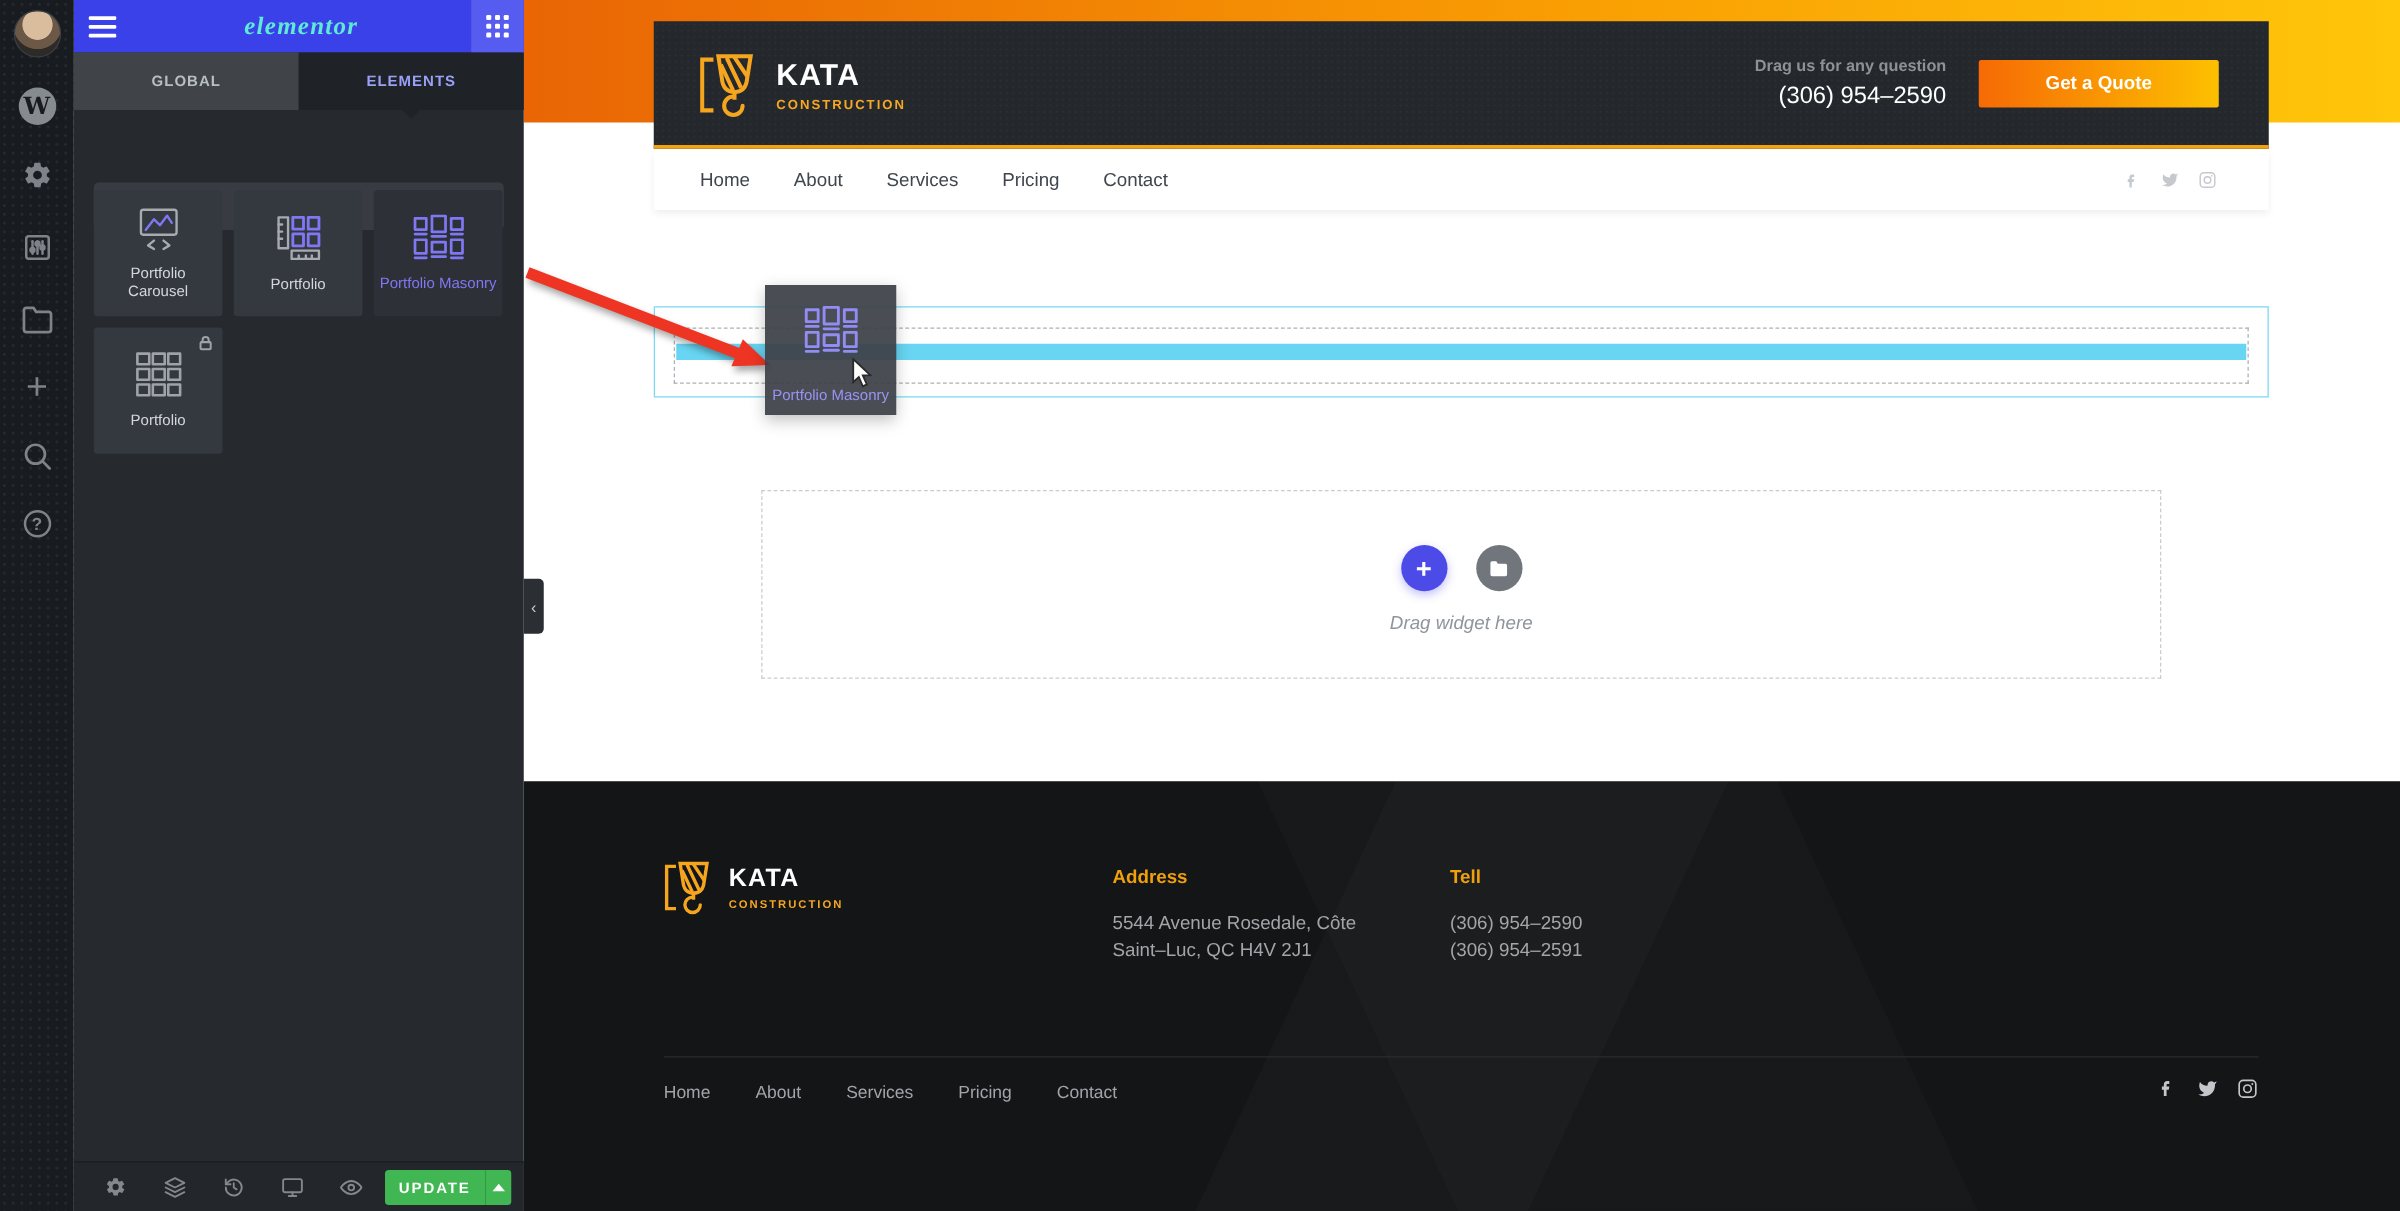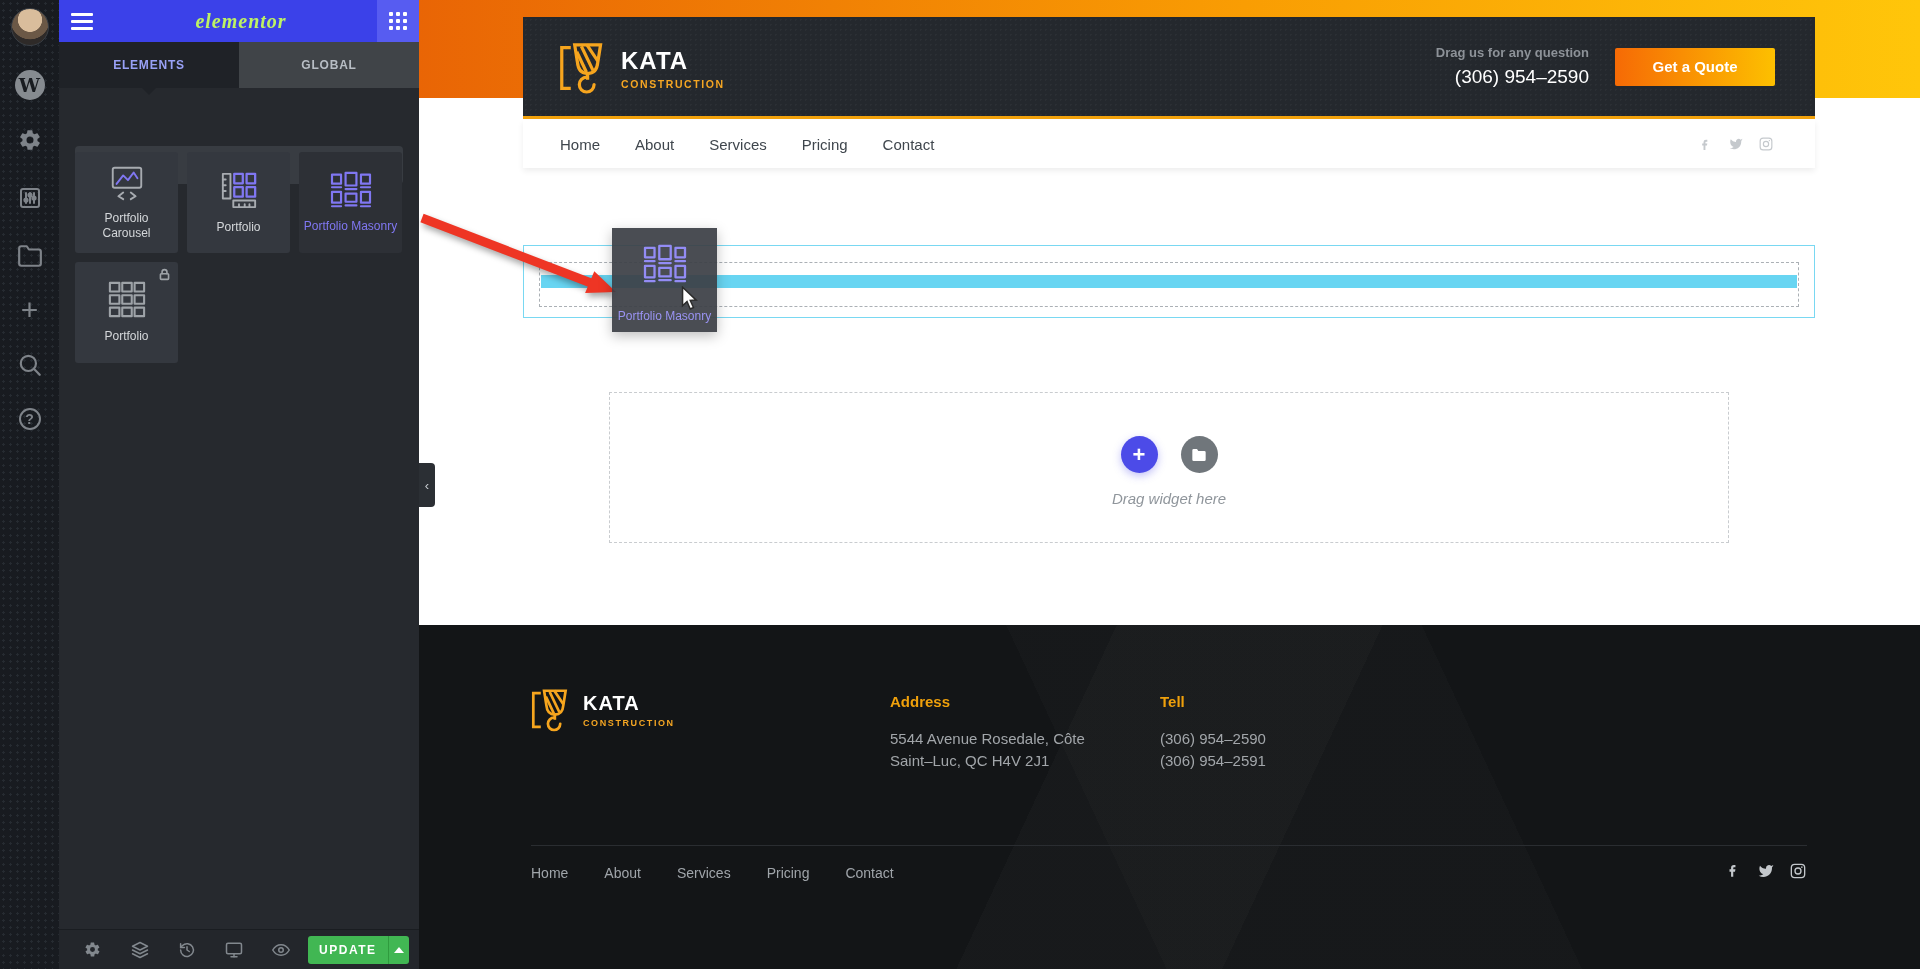--- a/index.html
+++ b/index.html
@@ -17,21 +17,21 @@
     font-family:"DejaVu Serif", serif; font-weight:bold; font-size:19px; }
   .rail-glyph { font-size:24px; line-height:1; }
   .help-circle { width:22px; height:22px; border:2px solid #7e8389; border-radius:50%; display:flex; align-items:center; justify-content:center;
     font-size:14px; font-weight:bold; color:#7e8389; }
 
   
   .panel { position:absolute; left:59px; top:0; width:360px; height:969px; background:#26292e; z-index:50; }
   .panel-header { position:absolute; left:0; top:0; width:360px; height:42px; background:#3b41e9; display:flex; align-items:center; }
   .hamburger { width:46px; height:42px; display:flex; flex-direction:column; justify-content:center; align-items:center; gap:4px; cursor:pointer; }
   .hamburger i { display:block; width:22px; height:3px; background:#fff; border-radius:1px; }
-  .panel-logo { flex:1; text-align:center; color:#bef264; font-family:cursive; font-style:italic; font-weight:bold; font-size:20px; letter-spacing:1px; }
+  .panel-logo { flex:1; text-align:center; color:#5eead4; font-family:cursive; font-style:italic; font-weight:bold; font-size:20px; letter-spacing:1px; }
   .grid-btn { width:42px; height:42px; background:#575cf1; display:grid; grid-template-columns:repeat(3,4px); grid-template-rows:repeat(3,4px); gap:3px;
     place-content:center; }
   .grid-btn i { background:#fff; border-radius:1px; }
   .panel-tabs { position:absolute; left:0; top:42px; width:360px; height:46px; display:flex; }
   .tab { width:180px; display:flex; align-items:center; justify-content:center; font-size:12px; font-weight:bold; letter-spacing:.8px; cursor:pointer; }
   .tab.active { background:#1f2227; color:#99a1f6; position:relative; }
   .tab.active::after { content:""; position:absolute; left:50%; bottom:-7px; margin-left:-7px; border-left:7px solid transparent;
     border-right:7px solid transparent; border-top:7px solid #1f2227; }
   .tab.inactive { background:#404448; color:#b8bec5; }
   .search-box { position:absolute; left:16px; top:58px; width:328px; height:38px; background:#383c42; border-radius:4px;
@@ -61,21 +61,21 @@
   .hero-band { position:absolute; left:0; top:0; width:1501px; height:98px; background:linear-gradient(90deg,#e96505,#f99d03 55%,#ffc60a); }
   .site-header { position:absolute; left:104px; top:17px; width:1292px; height:102px; background:#24282d; border-bottom:3px solid #f2a20c;
     background-image:radial-gradient(rgba(255,255,255,.03) 1px, transparent 1px); background-size:5px 5px; }
   .brand { position:absolute; left:36px; top:24px; display:flex; align-items:center; gap:14px; }
   .brand-name { color:#fff; font-size:24px; font-weight:bold; letter-spacing:1px; }
   .brand-tag { color:#f5a623; font-size:10.5px; font-weight:bold; letter-spacing:1.6px; margin-top:3px; }
   .header-right { position:absolute; right:40px; top:0; height:99px; display:flex; align-items:center; }
   .call-block { text-align:right; }
   .call-text { color:#8d9298; font-size:13px; font-weight:bold; }
   .call-phone { color:#fff; font-size:19px; margin-top:6px; }
-  .cta-btn { margin-left:26px; width:160px; height:38px; border:none; border-radius:2px; color:#fff; font-size:15px; font-weight:bold;
+  .cta-btn { margin-left:26px; width:192px; height:38px; border:none; border-radius:2px; color:#fff; font-size:15px; font-weight:bold;
     background:linear-gradient(90deg,#f66a05,#fdc000); cursor:pointer; font-family:"Liberation Sans",sans-serif; }
   .site-nav { position:absolute; left:104px; top:120px; width:1292px; height:48px; background:#fff; box-shadow:0 3px 6px rgba(0,0,0,.07);
     display:flex; align-items:center; padding-left:37px; gap:35px; }
   .nav-item { font-size:15px; color:#3f464d; cursor:pointer; }
   .nav-socials { position:absolute; right:42px; top:0; height:48px; display:flex; align-items:center; gap:16px; color:#c5c9cd; }
   .nav-socials svg { cursor:pointer; }
 
   
   .drop-section { position:absolute; left:104px; top:245px; width:1292px; height:73px; border:1px solid #79d8f2; z-index:10; }
   .drop-dashed { position:absolute; left:15px; right:15px; top:16px; bottom:10px; border:1px dashed #abb0b5; }
@@ -184,22 +184,22 @@
           <i></i>
           <i></i>
           <i></i>
           <i></i>
           <i></i>
           <i></i>
           <i></i>
         </div>
     </div>
     <div class="panel-tabs">
+      <div class="tab inactive">GLOBAL</div>
       <div class="tab active">ELEMENTS</div>
-      <div class="tab inactive">GLOBAL</div>
     </div>
     <div class="panel-body">
       <div class="search-box">
         <svg class="stroke-icon" style="color:#9ba1a8" width="16" height="16" viewBox="0 0 24 24">
             <circle cx="10.5" cy="10.5" r="7"></circle>
             <line x1="16" y1="16" x2="21" y2="21"></line>
           </svg>
         <span class="search-text">portfolio</span>
       </div>
       <div class="widget-grid">

